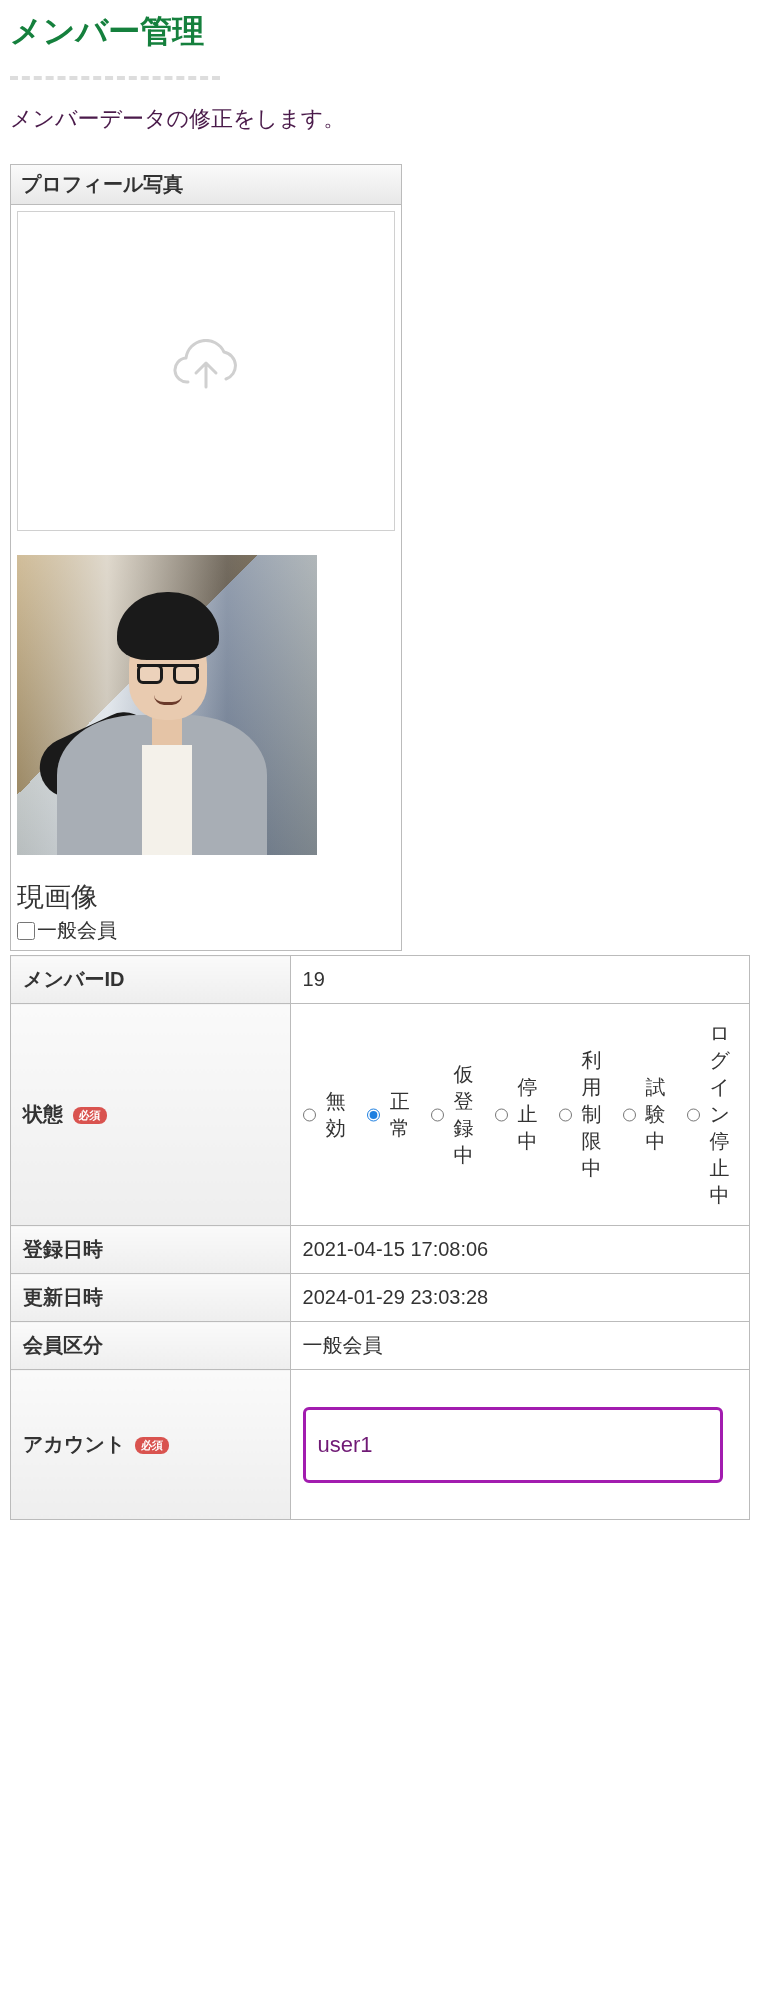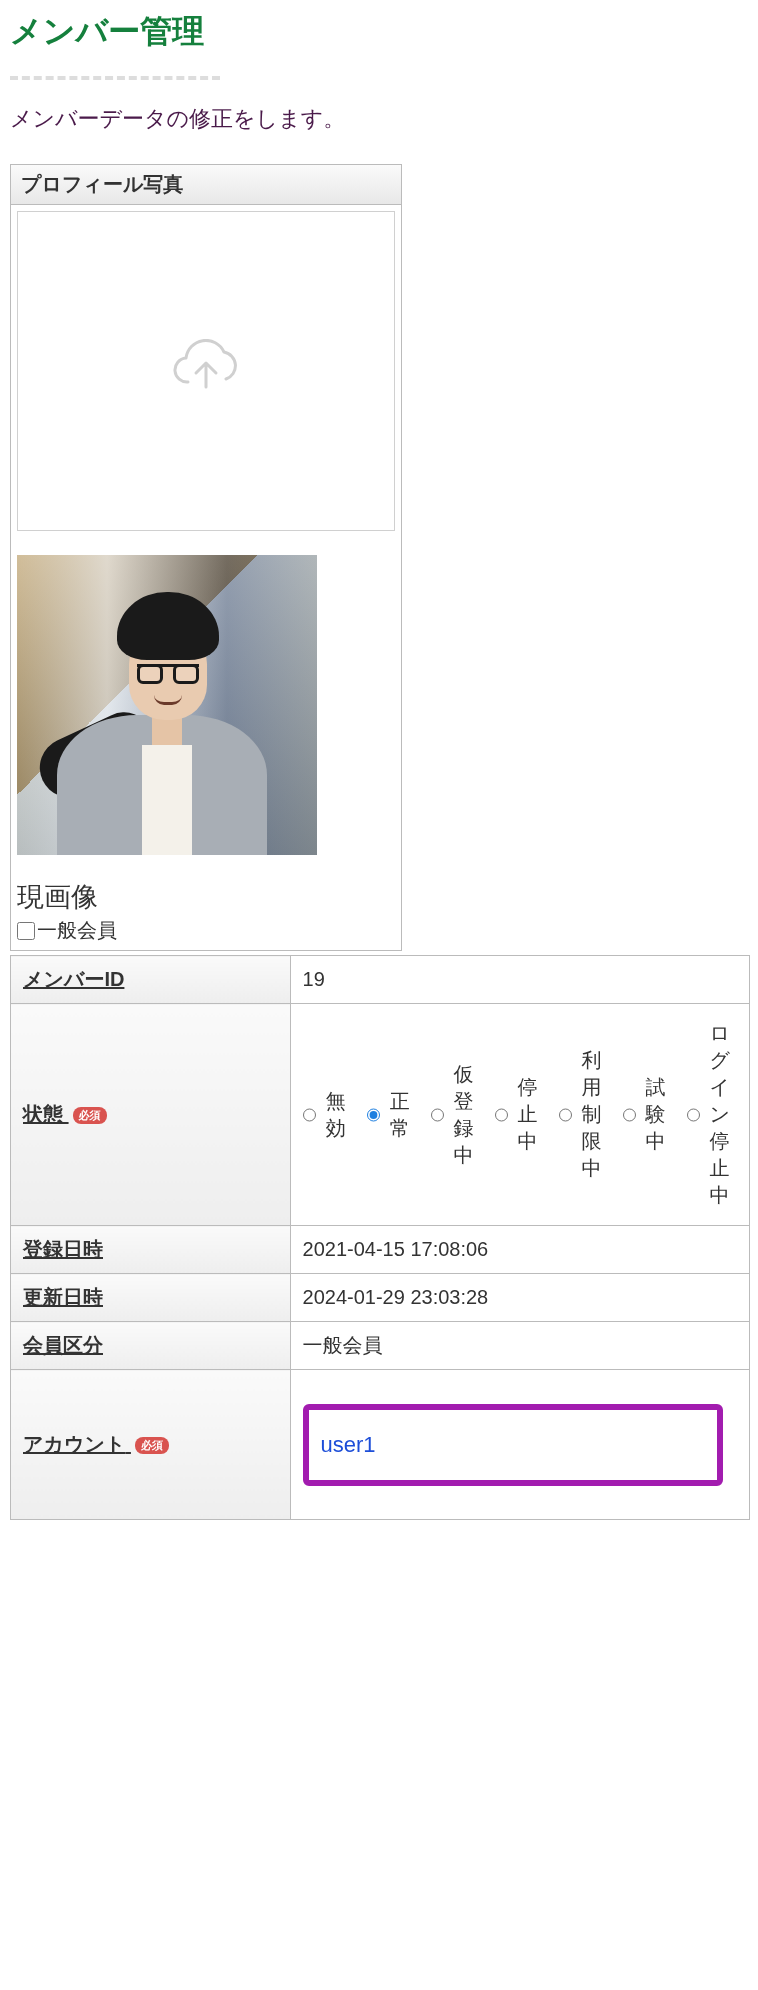--- a/index.html
+++ b/index.html
@@ -117,21 +117,20 @@
     padding: 10px 12px;
     font-size: 20px;
     vertical-align: middle;
     text-align: left;
   }
   table.form-table th {
     background: linear-gradient(#fafafa, #eeeeee);
     width: 280px;
     font-weight: bold;
     color: #333;
-    text-decoration: underline;
   }
   .required-badge {
     display: inline-block;
     background: #d9534f;
     color: #fff;
     font-size: 11px;
     font-weight: bold;
     padding: 1px 6px;
     border-radius: 8px;
     vertical-align: middle;
@@ -139,23 +138,23 @@
   }
   .radio-list { display: flex; flex-direction: row; gap: 14px; padding: 6px 0; }
   .radio-item { display: flex; align-items: center; gap: 10px; font-size: 20px; color: #333; }
   .radio-item input[type=radio] {
     width: 20px; height: 20px; accent-color: #1e7fe0;
   }
   .text-input {
     width: 420px;
     font-size: 22px;
     padding: 22px 12px;
-    border: 6px solid #a21caf;
+    border: 3px solid #a21caf;
     border-radius: 6px;
-    color: #1d4ed8;
+    color: #701a75;
   }
   .tall-th { height: 150px; }
 </style>
 </head>
 <body>
 
 <div class="container">
   <h1 class="page-title">メンバー管理</h1>
   <hr class="title-underline">
   <p class="page-subtitle">メンバーデータの修正をします。</p>

